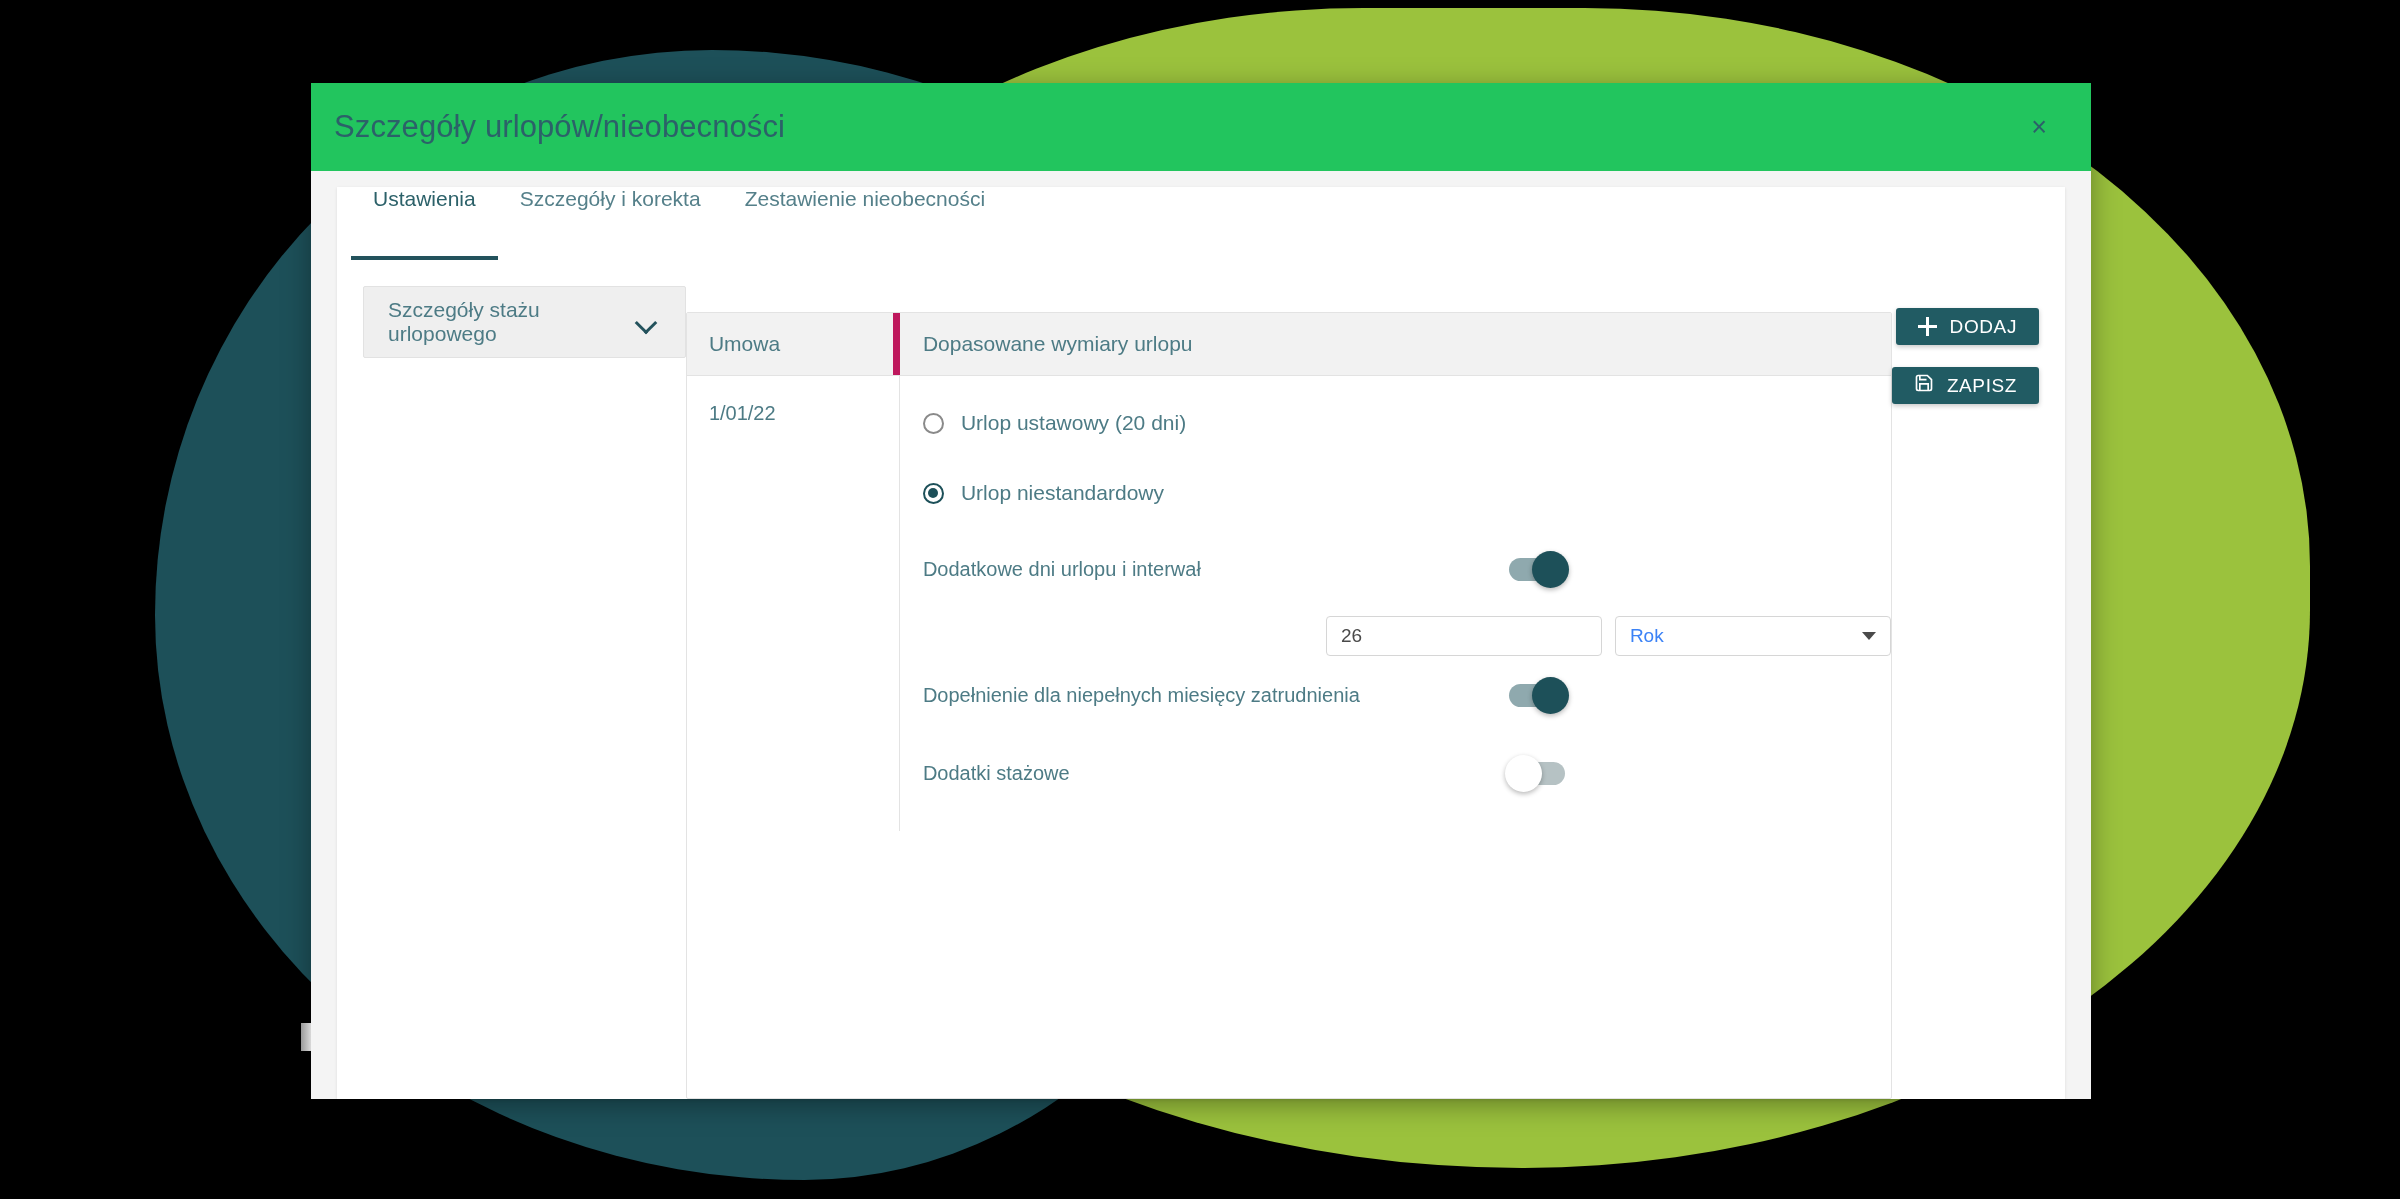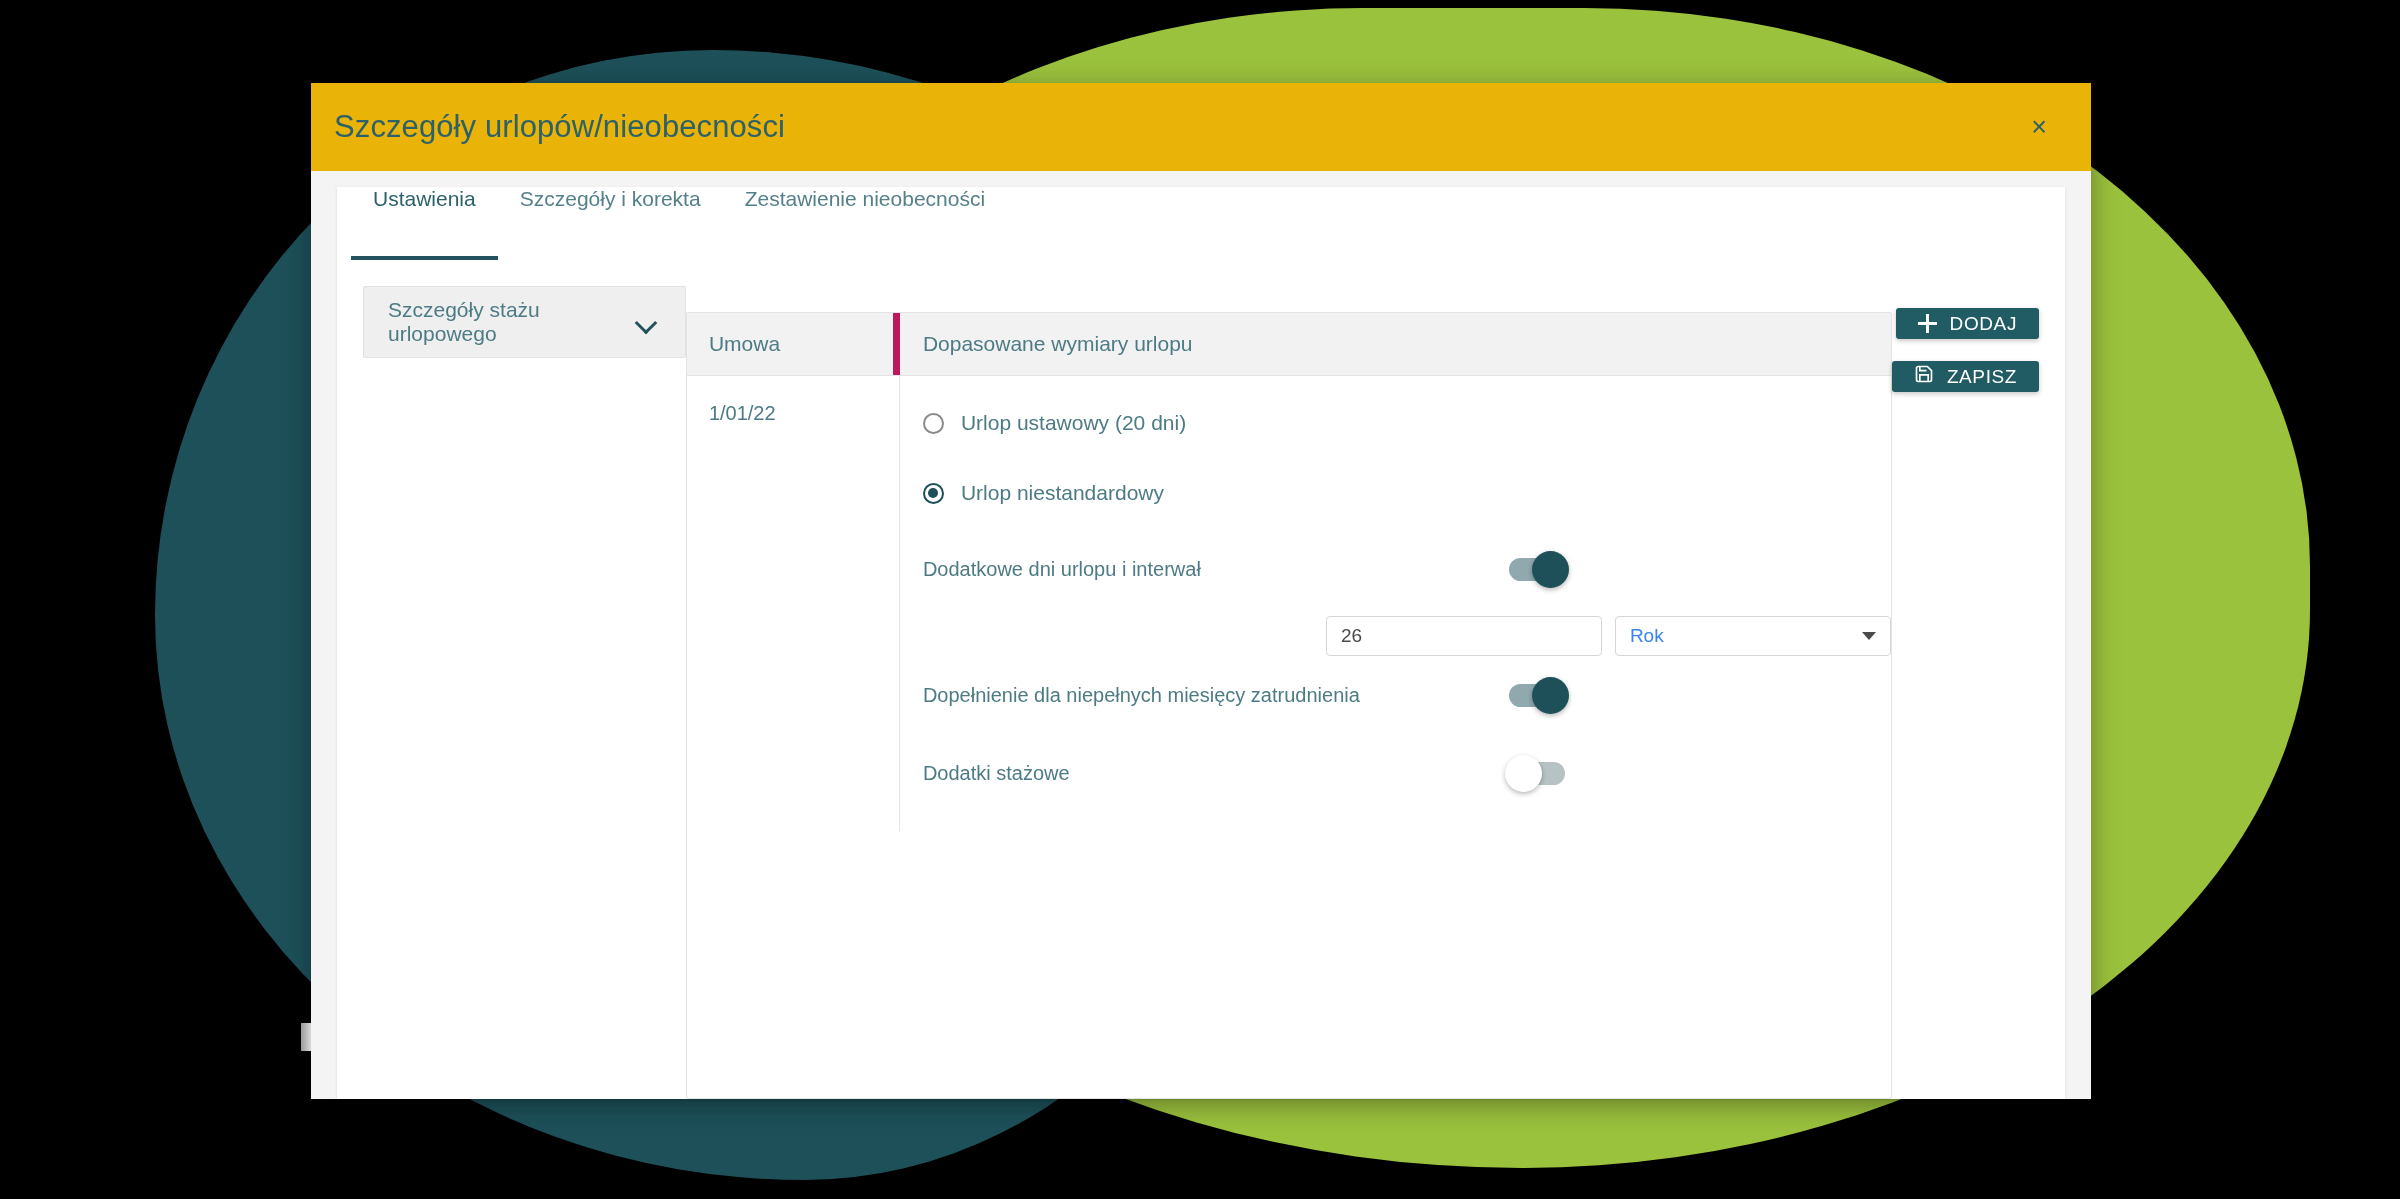--- a/index.html
+++ b/index.html
@@ -56,21 +56,21 @@
   }
 
   
   .modal-header {
     height: 88px;
     min-height: 88px;
     display: flex;
     align-items: center;
     justify-content: space-between;
     padding: 0 34px 0 23px;
-    background: #eab308;
+    background: #22c55e;
     box-sizing: border-box;
   }
   .modal-title {
     font-size: 31px;
     color: #2c6169;
     font-weight: 400;
     letter-spacing: .1px;
     white-space: nowrap;
   }
   .close-btn {
@@ -348,21 +348,21 @@
     display: flex;
     flex-direction: column;
     align-items: flex-end;
     gap: 22px;
   }
   .btn {
     background: #215b63;
     color: #ffffff;
     border: none;
     border-radius: 3px;
-    height: 31px;
+    height: 37px;
     padding: 0 22px;
     display: flex;
     align-items: center;
     gap: 13px;
     font-size: 19px;
     letter-spacing: .6px;
     cursor: pointer;
     box-shadow: 0 2px 5px rgba(0,0,0,0.22);
     font-family: "Liberation Sans", sans-serif;
   }

